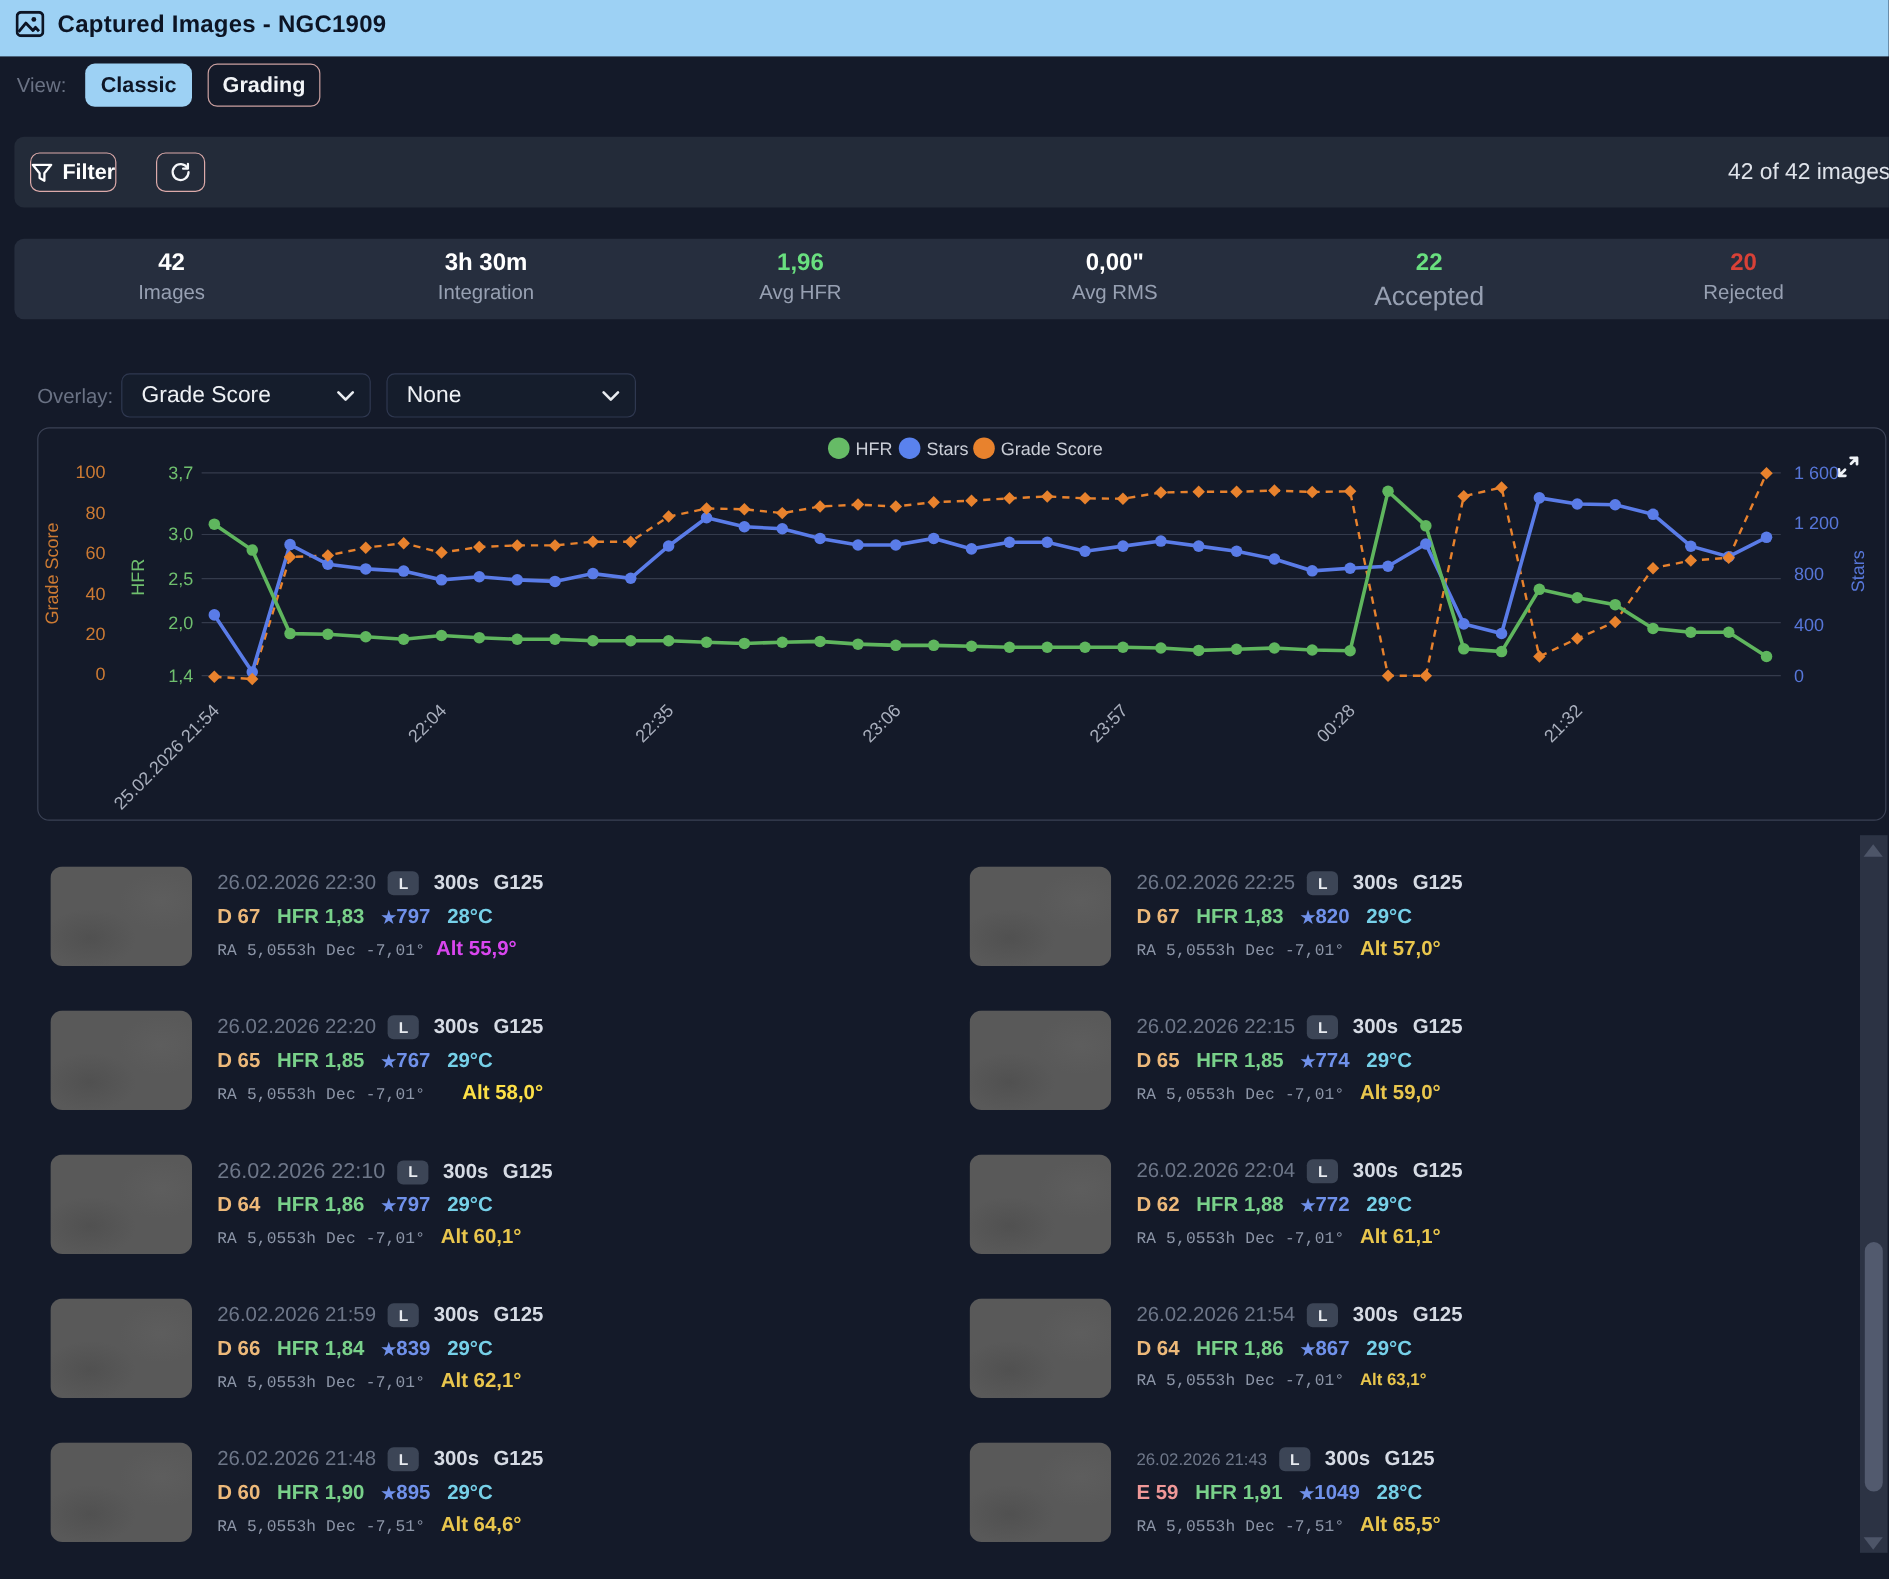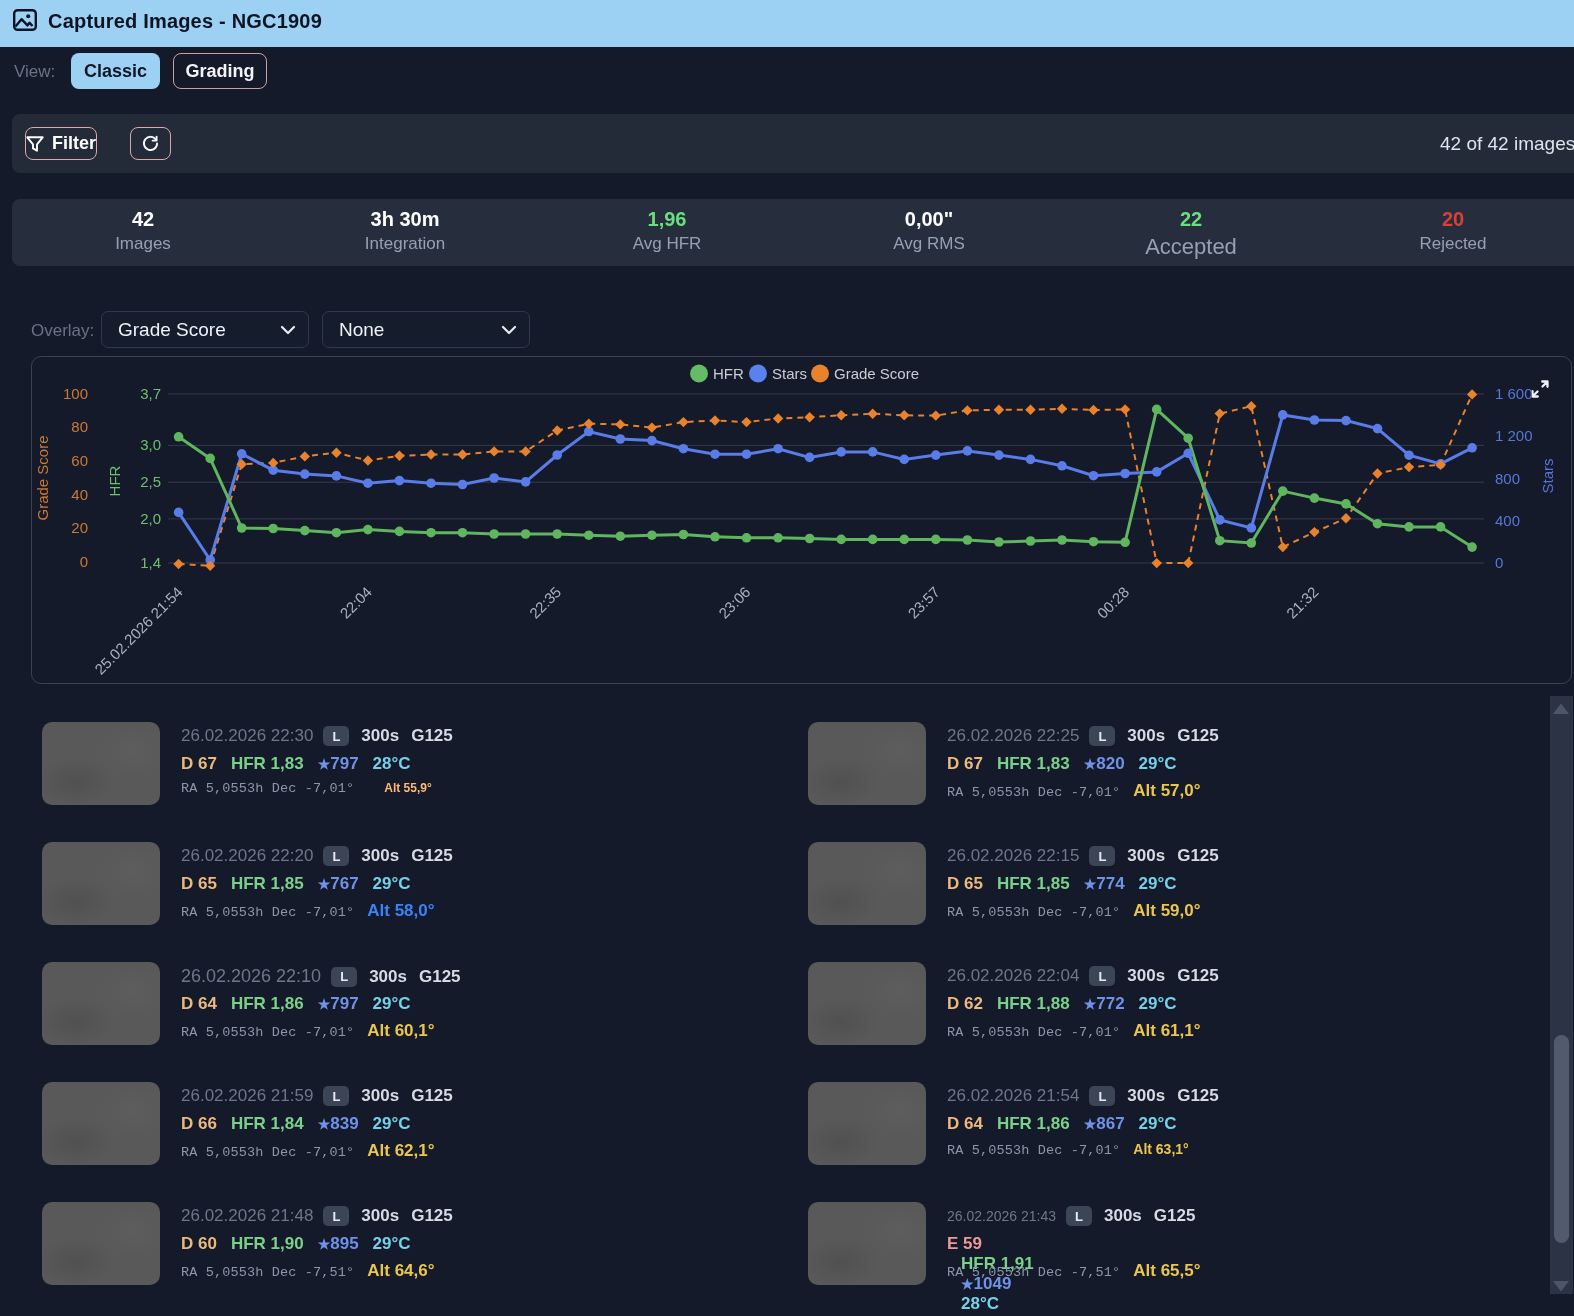--- a/index.html
+++ b/index.html
@@ -251,21 +251,21 @@
  <span style="margin-left:12px;font-size:17px;font-weight:600;color:#d6dbe4;">G125</span>
 </div>
 <div class="abs" style="left:181px;top:754px;display:flex;font-size:17px;font-weight:bold;">
  <span style="color:#edb97a;">D 67</span>
  <span style="margin-left:14px;color:#79d18a;">HFR&nbsp;1,83</span>
  <span style="margin-left:14px;color:#7091ea;"><span style="font-size:14px;">★</span>797</span>
  <span style="margin-left:14px;color:#76d0e8;">28°C</span>
 </div>
 <div class="abs" style="left:181px;top:781px;display:flex;align-items:baseline;">
  <span style="font-family:'Liberation Mono',monospace;font-size:13.5px;letter-spacing:0.15px;color:#8d96a8;">RA 5,0553h Dec -7,01°</span>
- <span style="margin-left:30px;font-size:12px;font-weight:bold;color:#fdba74;">Alt 55,9°</span>
+ <span style="margin-left:9px;font-size:17px;font-weight:bold;color:#d946ef;">Alt 55,9°</span>
 </div>
 
 <div class="abs" style="left:808px;top:722px;width:118px;height:83px;border-radius:10px;background:#595959;
  background-image:radial-gradient(55px 35px at 28% 72%, rgba(70,70,70,.45), rgba(70,70,70,0) 70%),
  radial-gradient(50px 35px at 78% 35%, rgba(100,100,100,.4), rgba(100,100,100,0) 70%);"></div>
 <div class="abs" style="left:947px;top:726px;display:flex;align-items:center;">
  <span style="font-size:17px;color:#6e7789;">26.02.2026 22:25</span>
  <span style="margin-left:10px;width:26px;height:20px;background:#3c4556;border-radius:5px;color:#e7eaef;
   font-size:13px;font-weight:bold;display:inline-flex;align-items:center;justify-content:center;">L</span>
  <span style="margin-left:12px;font-size:17px;font-weight:600;color:#d6dbe4;">300s</span>
@@ -293,21 +293,21 @@
  <span style="margin-left:12px;font-size:17px;font-weight:600;color:#d6dbe4;">G125</span>
 </div>
 <div class="abs" style="left:181px;top:874px;display:flex;font-size:17px;font-weight:bold;">
  <span style="color:#edb97a;">D 65</span>
  <span style="margin-left:14px;color:#79d18a;">HFR&nbsp;1,85</span>
  <span style="margin-left:14px;color:#7091ea;"><span style="font-size:14px;">★</span>767</span>
  <span style="margin-left:14px;color:#76d0e8;">29°C</span>
 </div>
 <div class="abs" style="left:181px;top:901px;display:flex;align-items:baseline;">
  <span style="font-family:'Liberation Mono',monospace;font-size:13.5px;letter-spacing:0.15px;color:#8d96a8;">RA 5,0553h Dec -7,01°</span>
- <span style="margin-left:13px;font-size:17px;font-weight:bold;color:#3b82f6;">Alt 58,0°</span>
+ <span style="margin-left:31px;font-size:17px;font-weight:bold;color:#fde047;">Alt 58,0°</span>
 </div>
 
 <div class="abs" style="left:808px;top:842px;width:118px;height:83px;border-radius:10px;background:#595959;
  background-image:radial-gradient(55px 35px at 28% 72%, rgba(70,70,70,.45), rgba(70,70,70,0) 70%),
  radial-gradient(50px 35px at 78% 35%, rgba(100,100,100,.4), rgba(100,100,100,0) 70%);"></div>
 <div class="abs" style="left:947px;top:846px;display:flex;align-items:center;">
  <span style="font-size:17px;color:#6e7789;">26.02.2026 22:15</span>
  <span style="margin-left:10px;width:26px;height:20px;background:#3c4556;border-radius:5px;color:#e7eaef;
   font-size:13px;font-weight:bold;display:inline-flex;align-items:center;justify-content:center;">L</span>
  <span style="margin-left:12px;font-size:17px;font-weight:600;color:#d6dbe4;">300s</span>
@@ -432,21 +432,21 @@
 <div class="abs" style="left:808px;top:1202px;width:118px;height:83px;border-radius:10px;background:#595959;
  background-image:radial-gradient(55px 35px at 28% 72%, rgba(70,70,70,.45), rgba(70,70,70,0) 70%),
  radial-gradient(50px 35px at 78% 35%, rgba(100,100,100,.4), rgba(100,100,100,0) 70%);"></div>
 <div class="abs" style="left:947px;top:1206px;display:flex;align-items:center;">
  <span style="font-size:14px;color:#6e7789;">26.02.2026 21:43</span>
  <span style="margin-left:10px;width:26px;height:20px;background:#3c4556;border-radius:5px;color:#e7eaef;
   font-size:13px;font-weight:bold;display:inline-flex;align-items:center;justify-content:center;">L</span>
  <span style="margin-left:12px;font-size:17px;font-weight:600;color:#d6dbe4;">300s</span>
  <span style="margin-left:12px;font-size:17px;font-weight:600;color:#d6dbe4;">G125</span>
 </div>
-<div class="abs" style="left:947px;top:1234px;display:flex;font-size:17px;font-weight:bold;flex-direction:column;">
+<div class="abs" style="left:947px;top:1234px;display:flex;font-size:17px;font-weight:bold;">
  <span style="color:#f09898;">E 59</span>
  <span style="margin-left:14px;color:#79d18a;">HFR&nbsp;1,91</span>
  <span style="margin-left:14px;color:#7091ea;"><span style="font-size:14px;">★</span>1049</span>
  <span style="margin-left:14px;color:#76d0e8;">28°C</span>
 </div>
 <div class="abs" style="left:947px;top:1261px;display:flex;align-items:baseline;">
  <span style="font-family:'Liberation Mono',monospace;font-size:13.5px;letter-spacing:0.15px;color:#8d96a8;">RA 5,0553h Dec -7,51°</span>
  <span style="margin-left:13px;font-size:17px;font-weight:bold;color:#e9c64d;">Alt 65,5°</span>
 </div>
 

